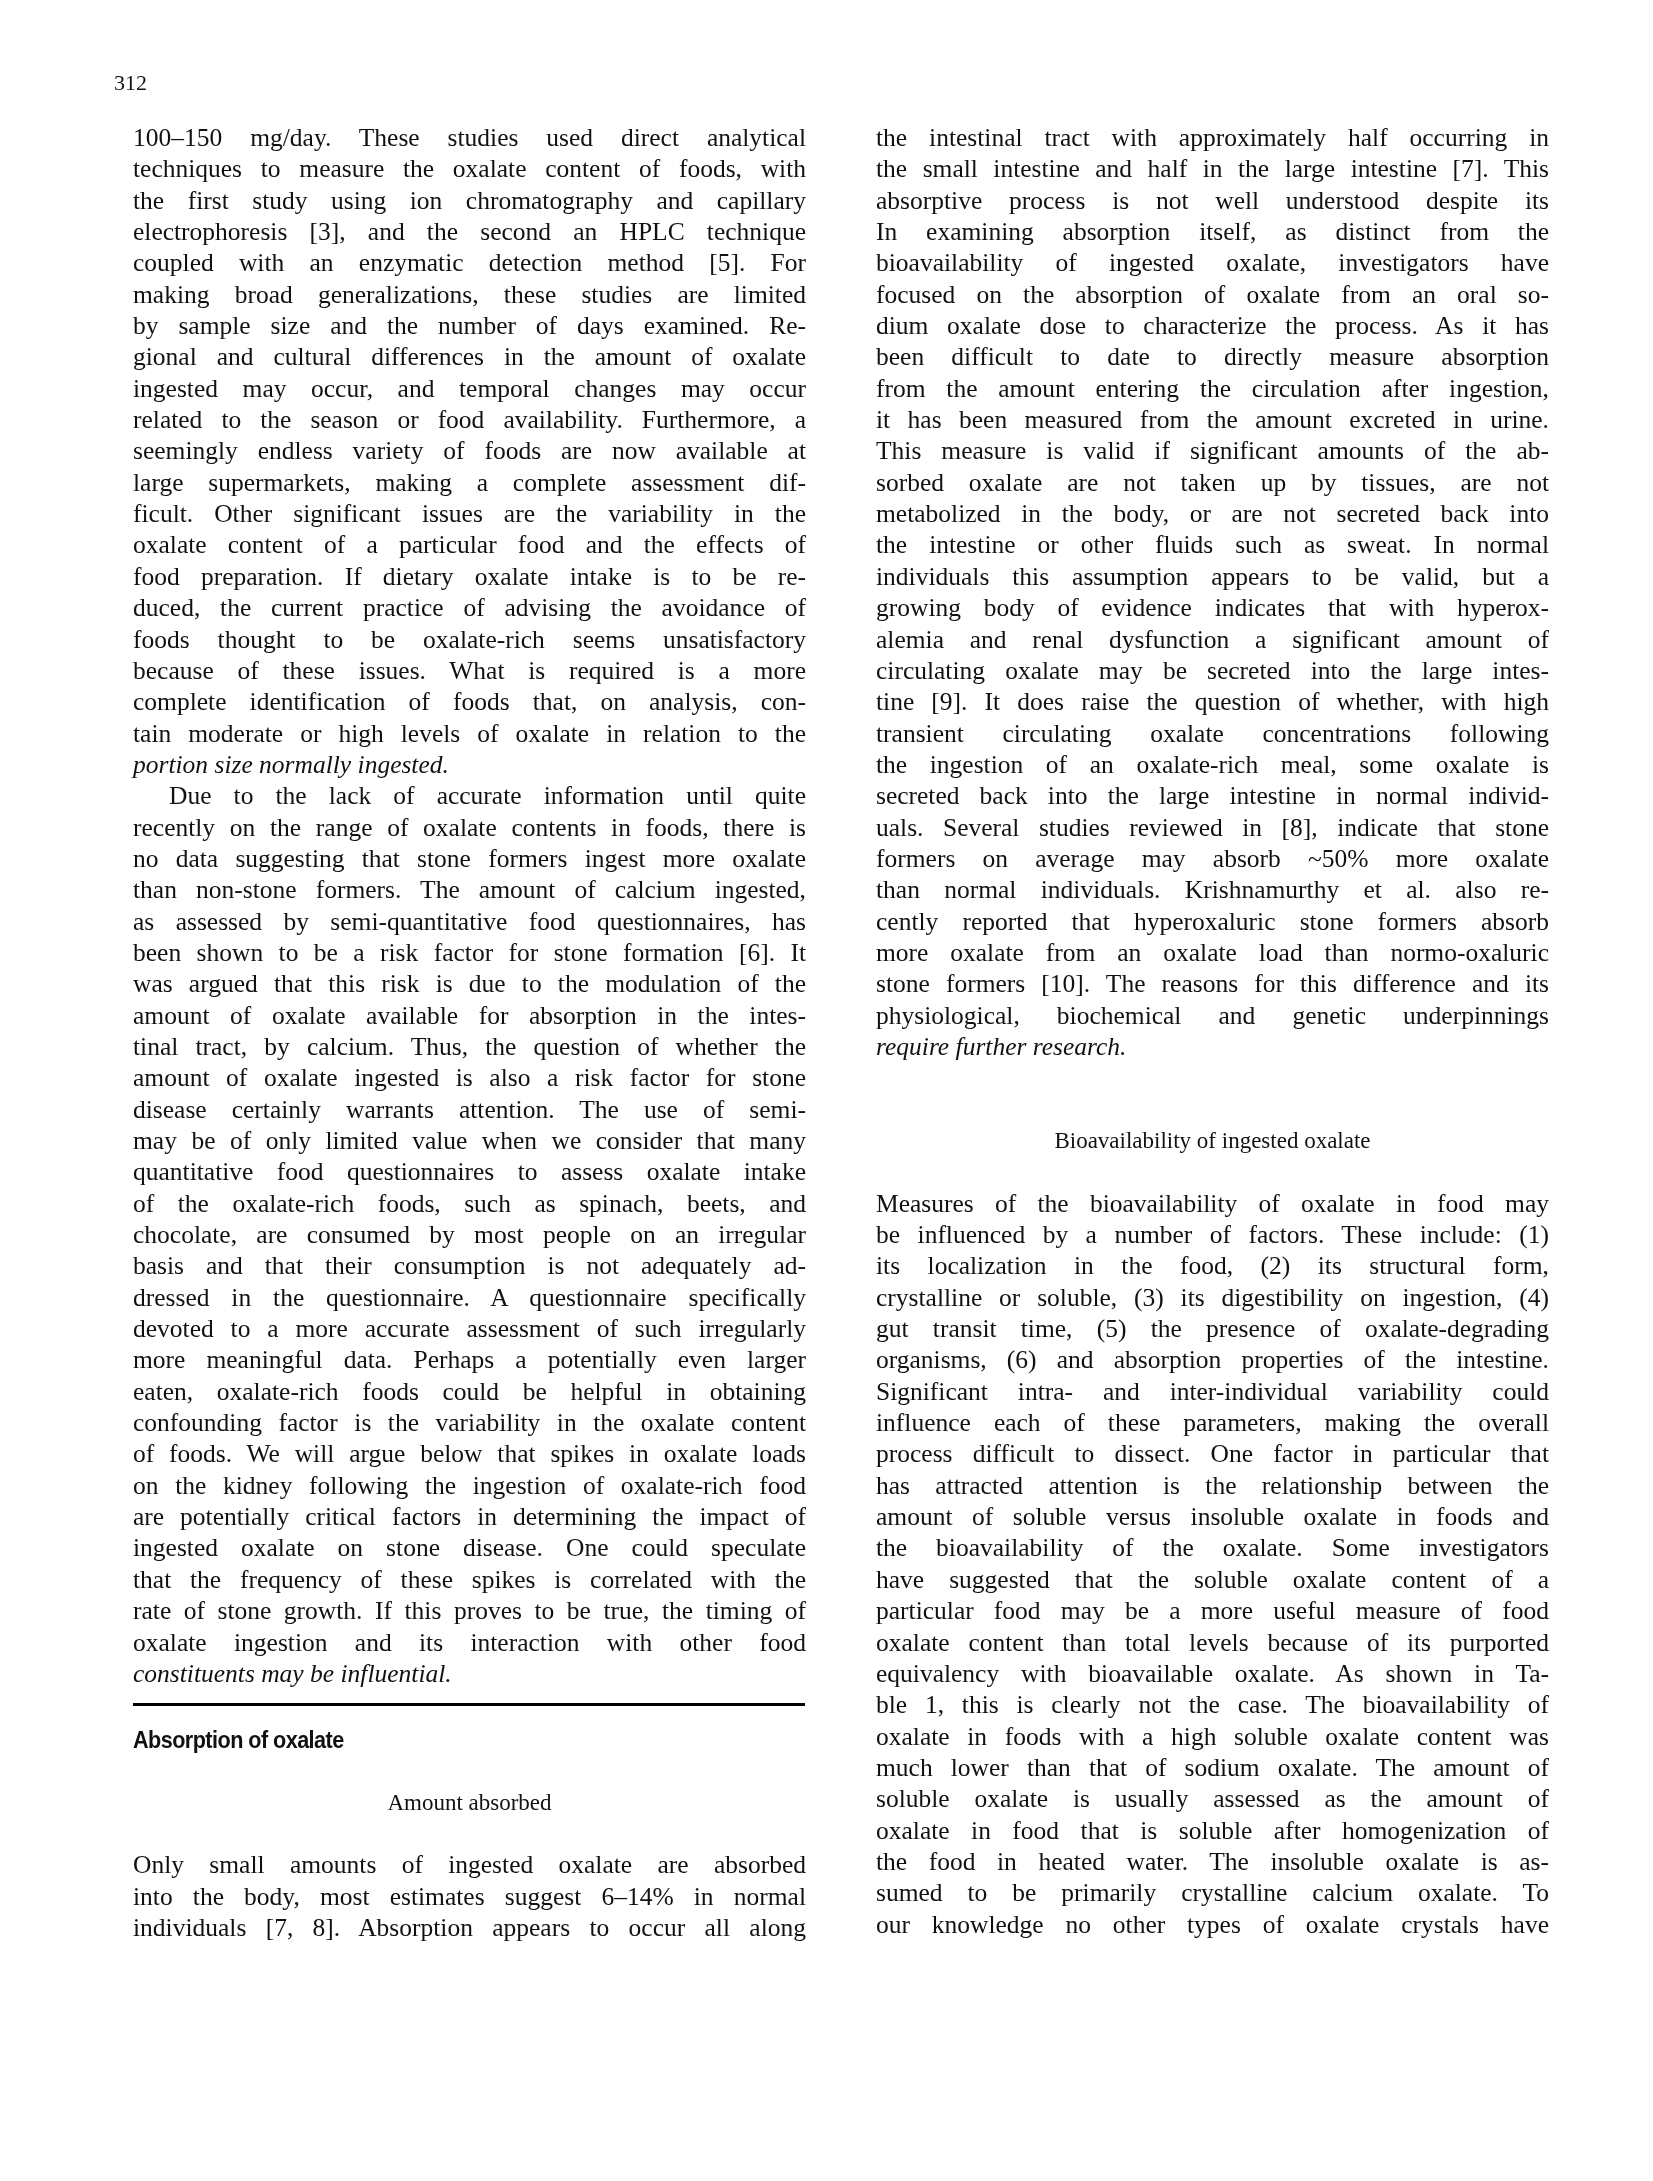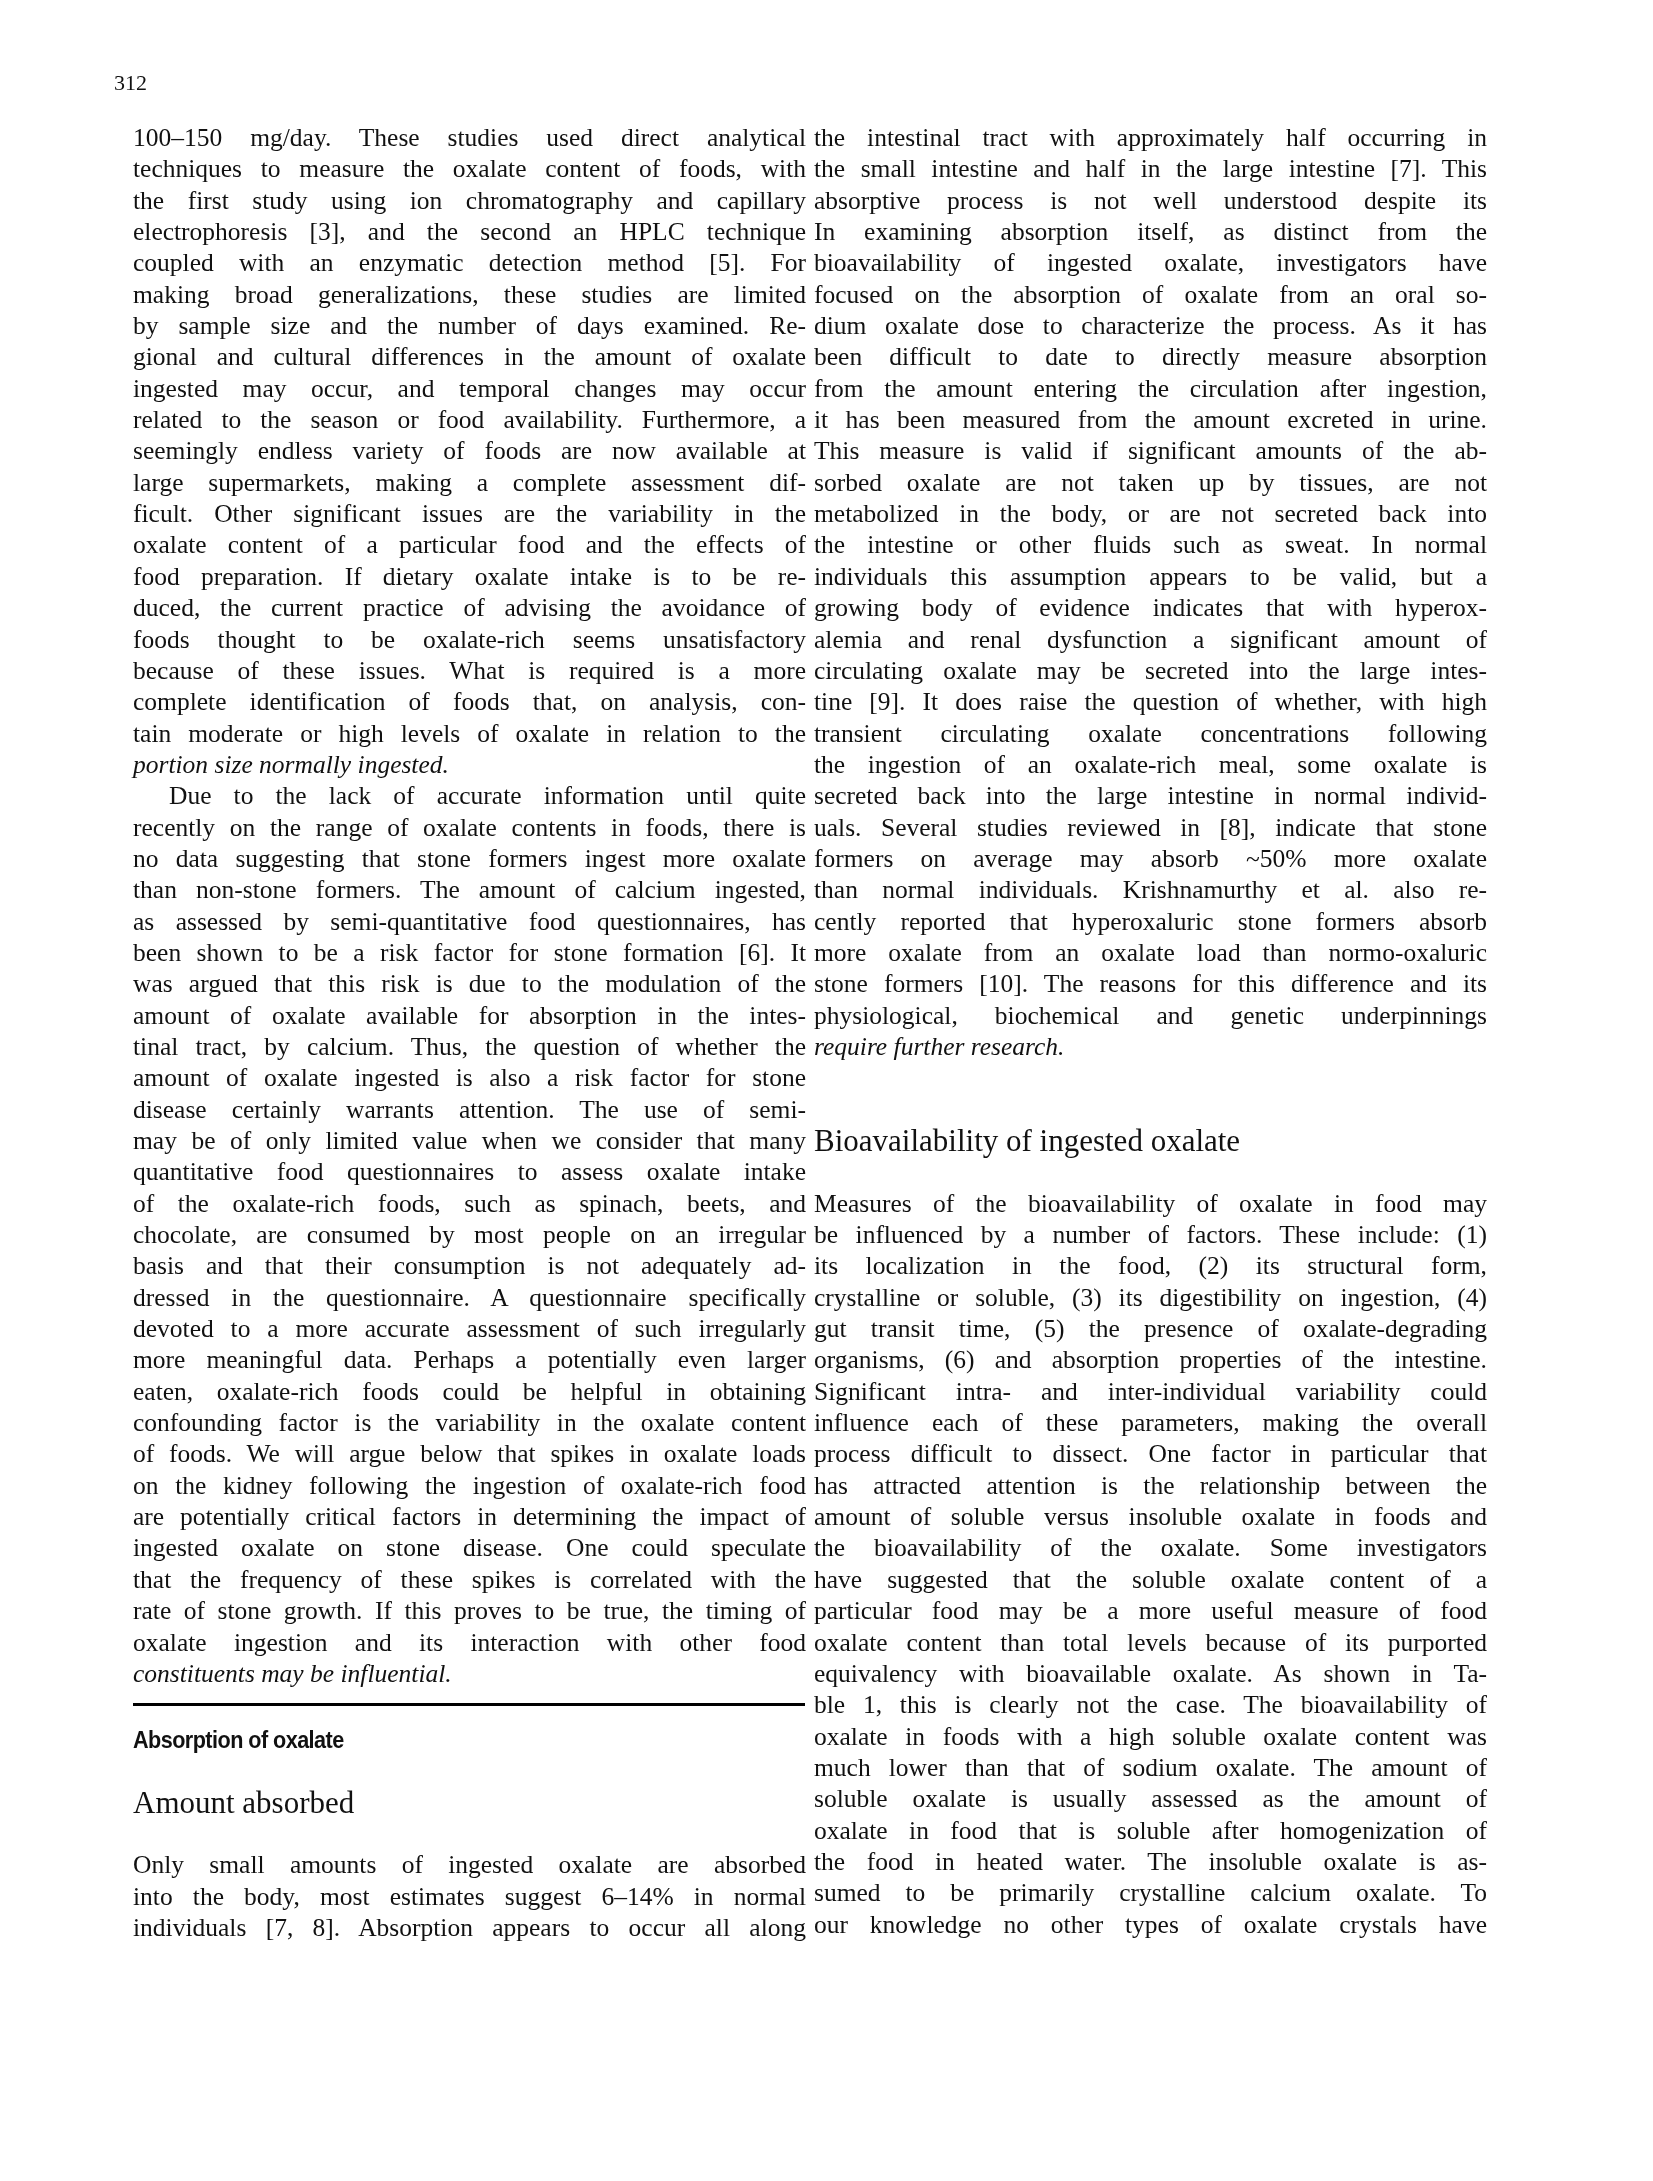--- a/index.html
+++ b/index.html
@@ -1,31 +1,31 @@
 <!DOCTYPE html>
 <html><head>
 <meta charset="utf-8">
 <style>
   html, body { margin: 0; padding: 0; background: #ffffff; }
   body { width: 1653px; height: 2181px; position: relative; overflow: hidden;
          font-family: "Liberation Serif", "DejaVu Serif", serif; color: #111; }
   .page-number { position: absolute; left: 114px; top: 70px; font-size: 22px; line-height: 26px; }
   .col { position: absolute; top: 122px; width: 673px; }
   .col-left { left: 133px; }
-  .col-right { left: 814px; }
+  .col-right { left: 876px; }
   .line { font-size: 25.5px; line-height: 31.35px; height: 31.35px; white-space: nowrap;
           text-align: justify; text-align-last: justify; overflow: visible; }
   .line.last { text-align-last: left; font-style: italic; }
   .line.indent { padding-left: 36px; }
   .gap { height: 31.35px; }
   .rule { height: 3px; background: #000; margin: 14px 0 18px 0; width: 672px; }
   .section-head { font-family: "Liberation Sans", "DejaVu Sans", sans-serif; font-weight: bold;
                   font-size: 24px; line-height: 31px; height: 31px; letter-spacing: -0.6px;
                   transform: scaleX(0.9); transform-origin: left center; }
-  .sub-head { font-size: 31px; line-height: 31.35px; height: 31.35px; }
+  .sub-head { font-size: 23px; line-height: 31.35px; height: 31.35px; text-align: center; }
 </style>
 </head>
 <body>
 
 <div class="page-number">312</div>
 
 <div class="col col-left">
   <div>
       <div class="line">100–150 mg/day. These studies used direct analytical</div>
       <div class="line">techniques to measure the oxalate content of foods, with</div>

